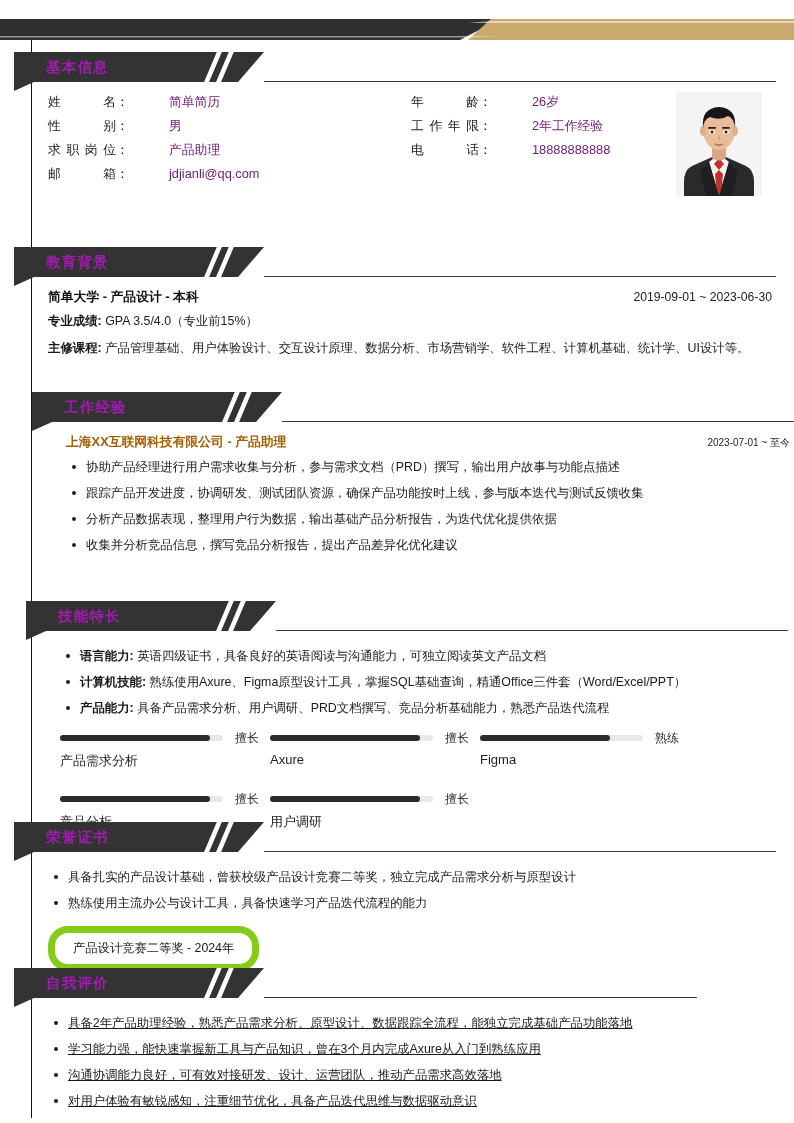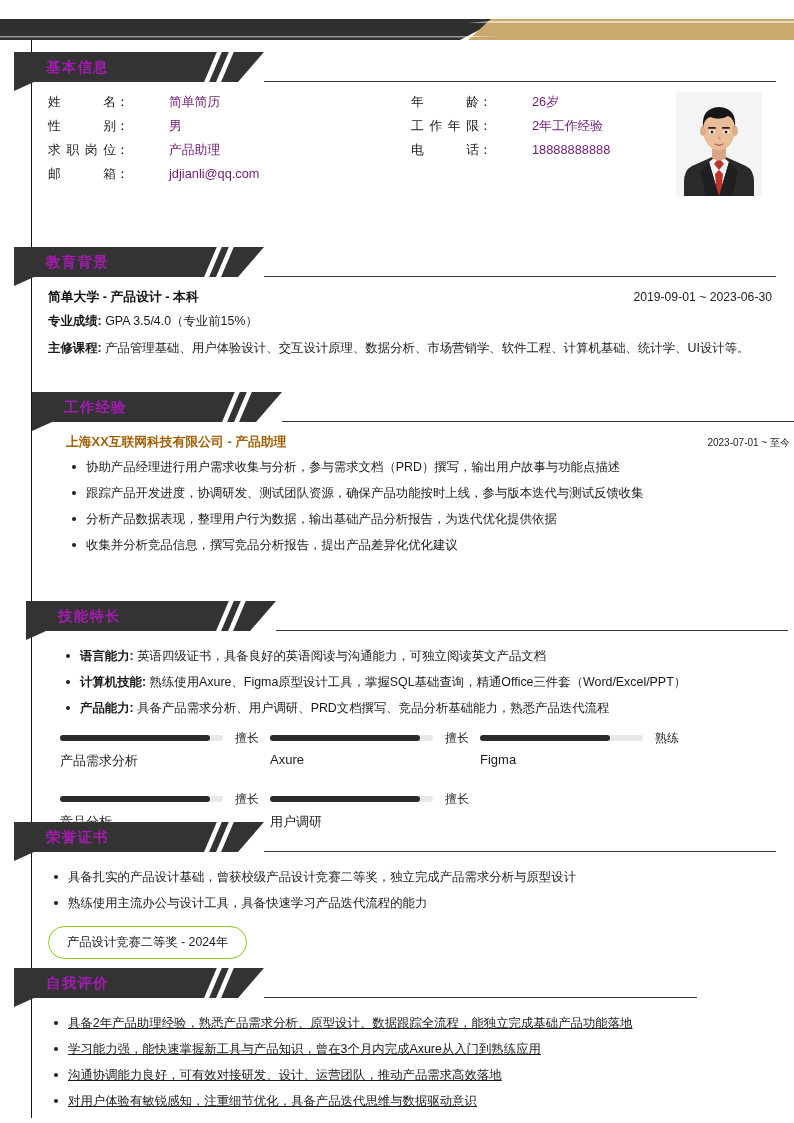--- a/index.html
+++ b/index.html
@@ -117,21 +117,21 @@
   .track{
     position:relative;width:163px;height:6px;border-radius:3px;background:#e8e8e8;
   }
   .fill{position:absolute;left:0;top:0;height:6px;border-radius:3px;background:#2b2b2b;}
   .bar-level{font-size:12px;color:#1d1d1d;margin-left:12px;white-space:nowrap;}
   .bar-name{font-size:13px;color:#1d1d1d;margin-top:7px;}
 
   
   .pill{
     display:inline-block;margin-top:10px;padding:7px 18px;
-    border:1px solid #84cc16;border-radius:20px;
+    border:7px solid #84cc16;border-radius:20px;
     font-size:12.3px;color:#1a1a1a;
   }
 </style>
 </head>
 <body>
 
 <div class="page">
 
   <div class="topbar">
     <div class="dark"></div>

